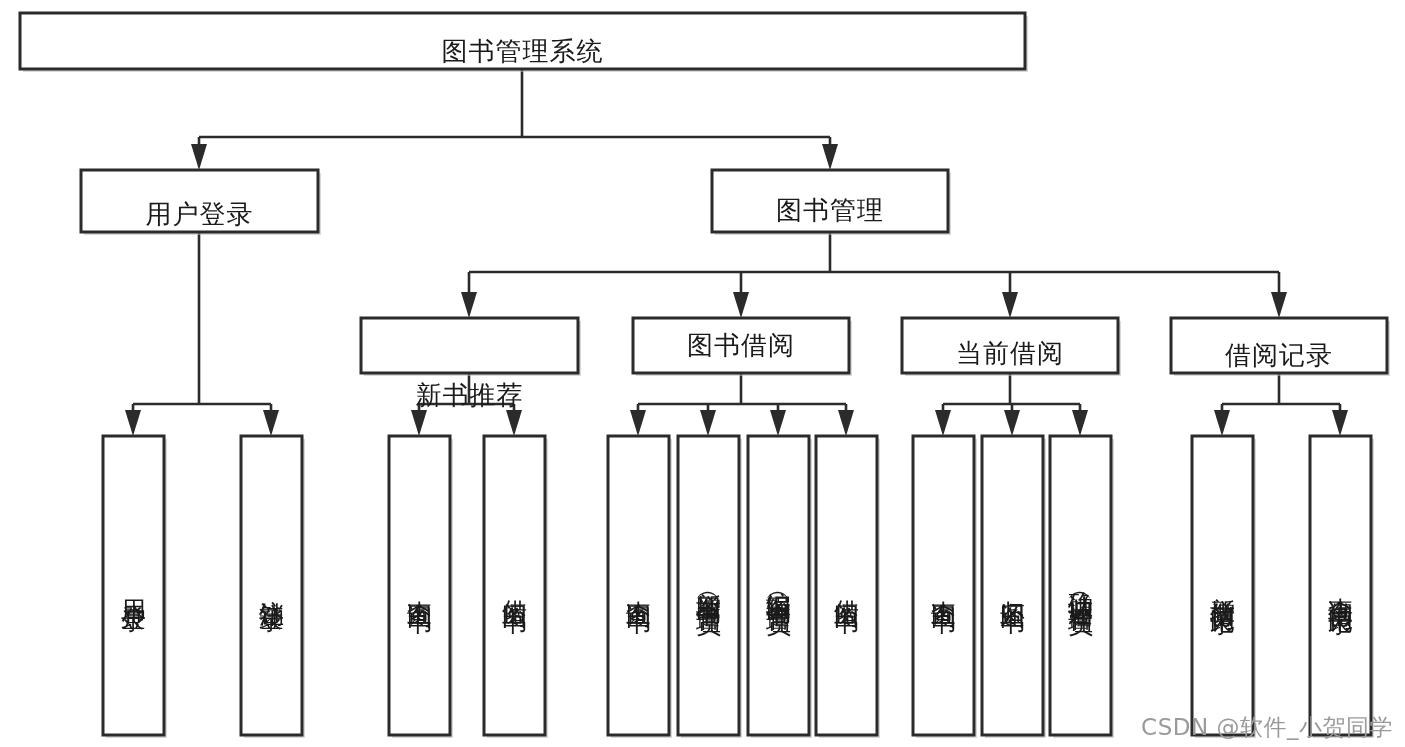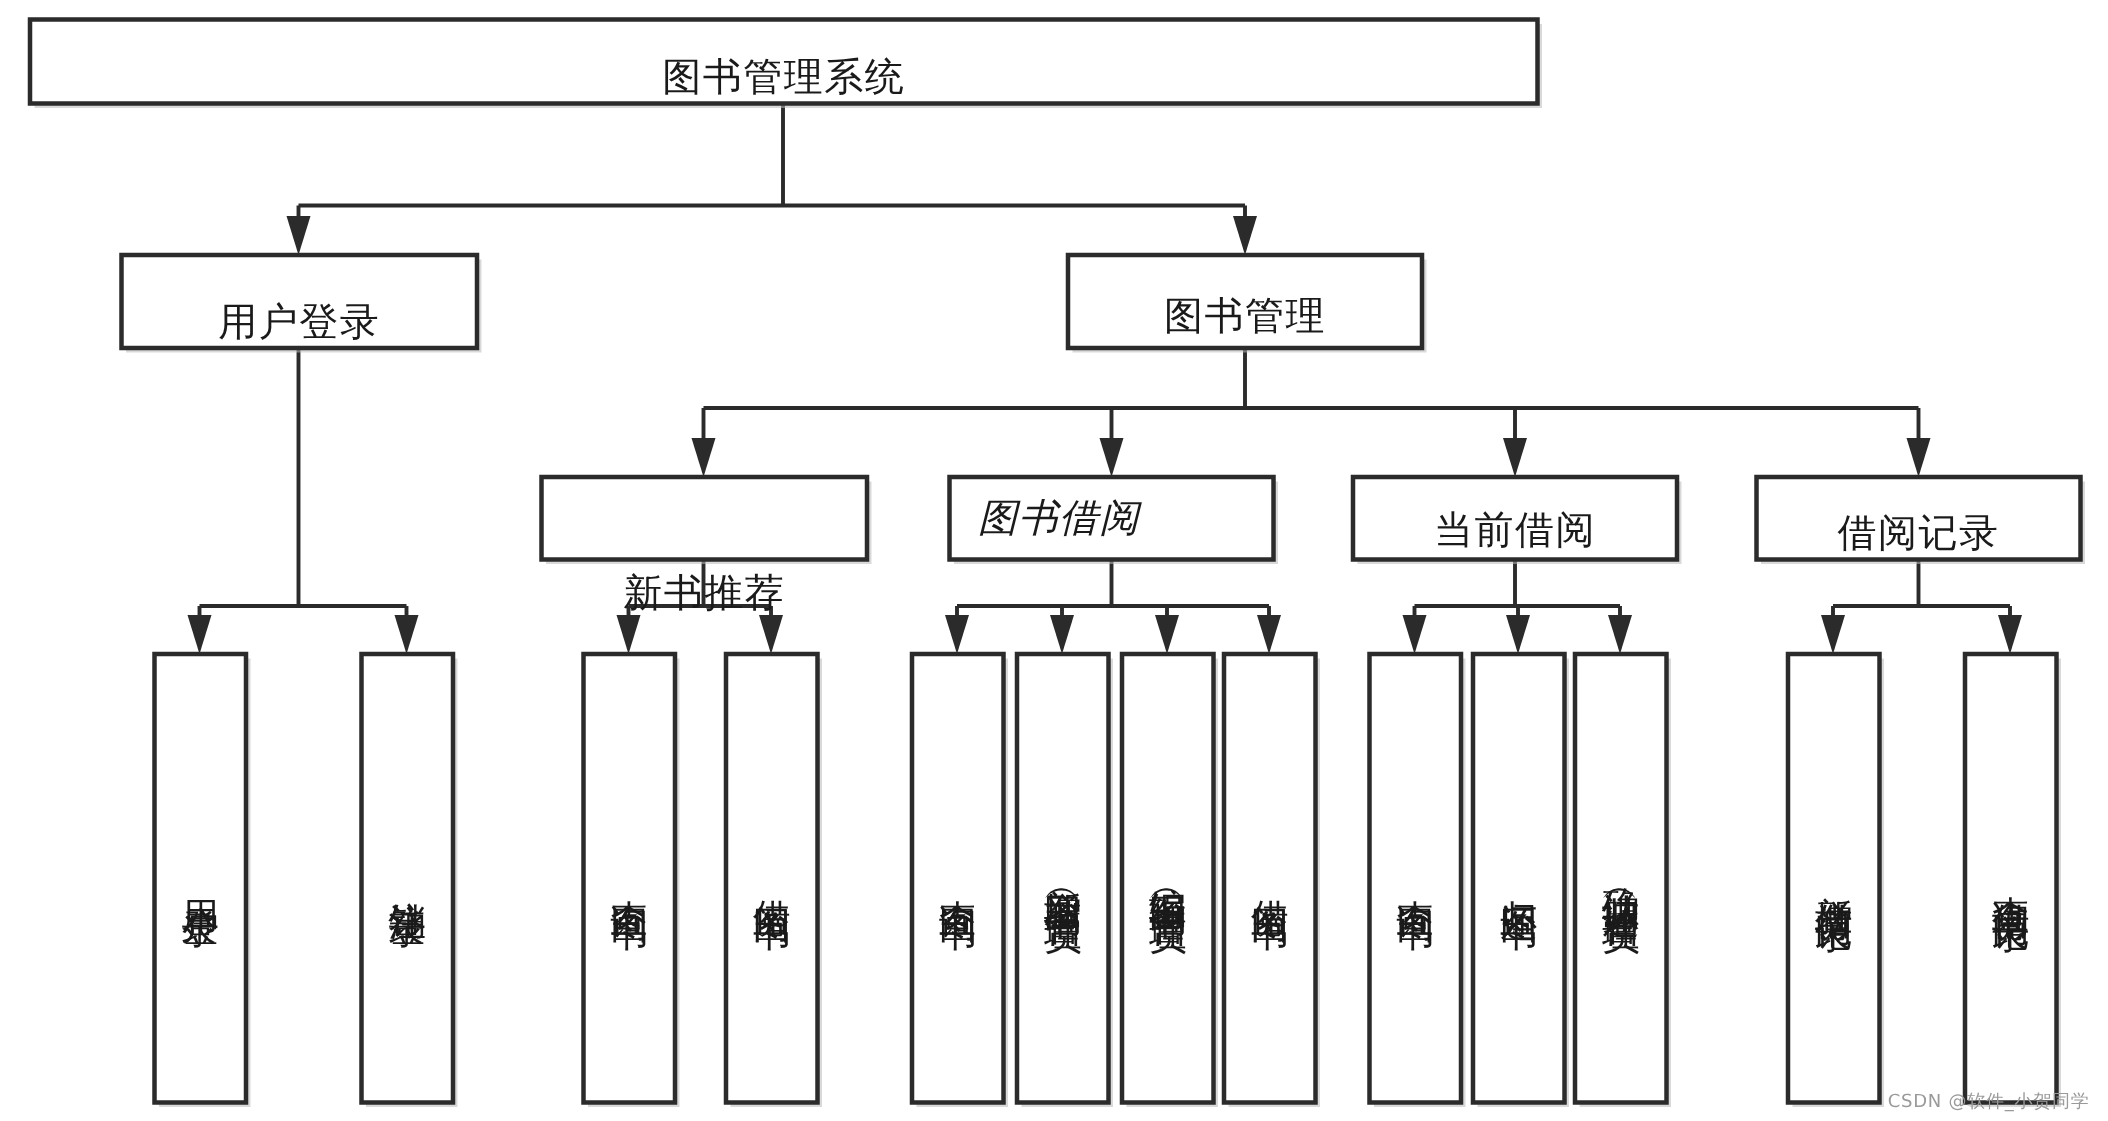--- a/index.html
+++ b/index.html
@@ -59,21 +59,21 @@
     font-family:"DejaVu Sans","Liberation Sans",sans-serif;
     font-size:26px;
     color:#1a1a1a;
     white-space:nowrap;
     letter-spacing:1px;
   }
   #watermark{
     position:absolute;
     right:12px;bottom:4px;
     font-family:"DejaVu Sans","Liberation Sans",sans-serif;
-    font-size:12px;
+    font-size:23px;
     color:#9a9a9a;
     letter-spacing:.5px;
     user-select:none;
   }
 </style>
 </head>
 <body>
 
 <div id="diagram-root">
 
@@ -196,21 +196,21 @@
       </div>
       <div class="hlabel-wrap" style="left: 81px; top: 170px; width: 237px; height: 62px;">
         <div class="hlabel-text">用户登录</div>
       </div>
       <div class="hlabel-wrap" style="left: 712px; top: 170px; width: 236px; height: 58px;">
         <div class="hlabel-text">图书管理</div>
       </div>
       <div class="hlabel-wrap" style="left: 361px; top: 318px; width: 217px; height: 55px; margin-top: 40px;">
         <div class="hlabel-text">新书推荐</div>
       </div>
-      <div class="hlabel-wrap" style="left: 598px; top: 318px; width: 216px; height: 45px; font-style: italic;">
+      <div class="hlabel-wrap" style="left: 633px; top: 318px; width: 216px; height: 45px;">
         <div class="hlabel-text">图书借阅</div>
       </div>
       <div class="hlabel-wrap" style="left: 902px; top: 318px; width: 216px; height: 53px;">
         <div class="hlabel-text">当前借阅</div>
       </div>
       <div class="hlabel-wrap" style="left: 1171px; top: 318px; width: 216px; height: 55px;">
         <div class="hlabel-text">借阅记录</div>
       </div>
       <div class="vlabel-wrap" style="left: 103px; top: 436px; width: 61px; height: 299px;">
         <div class="vlabel-text">用户登录</div>

